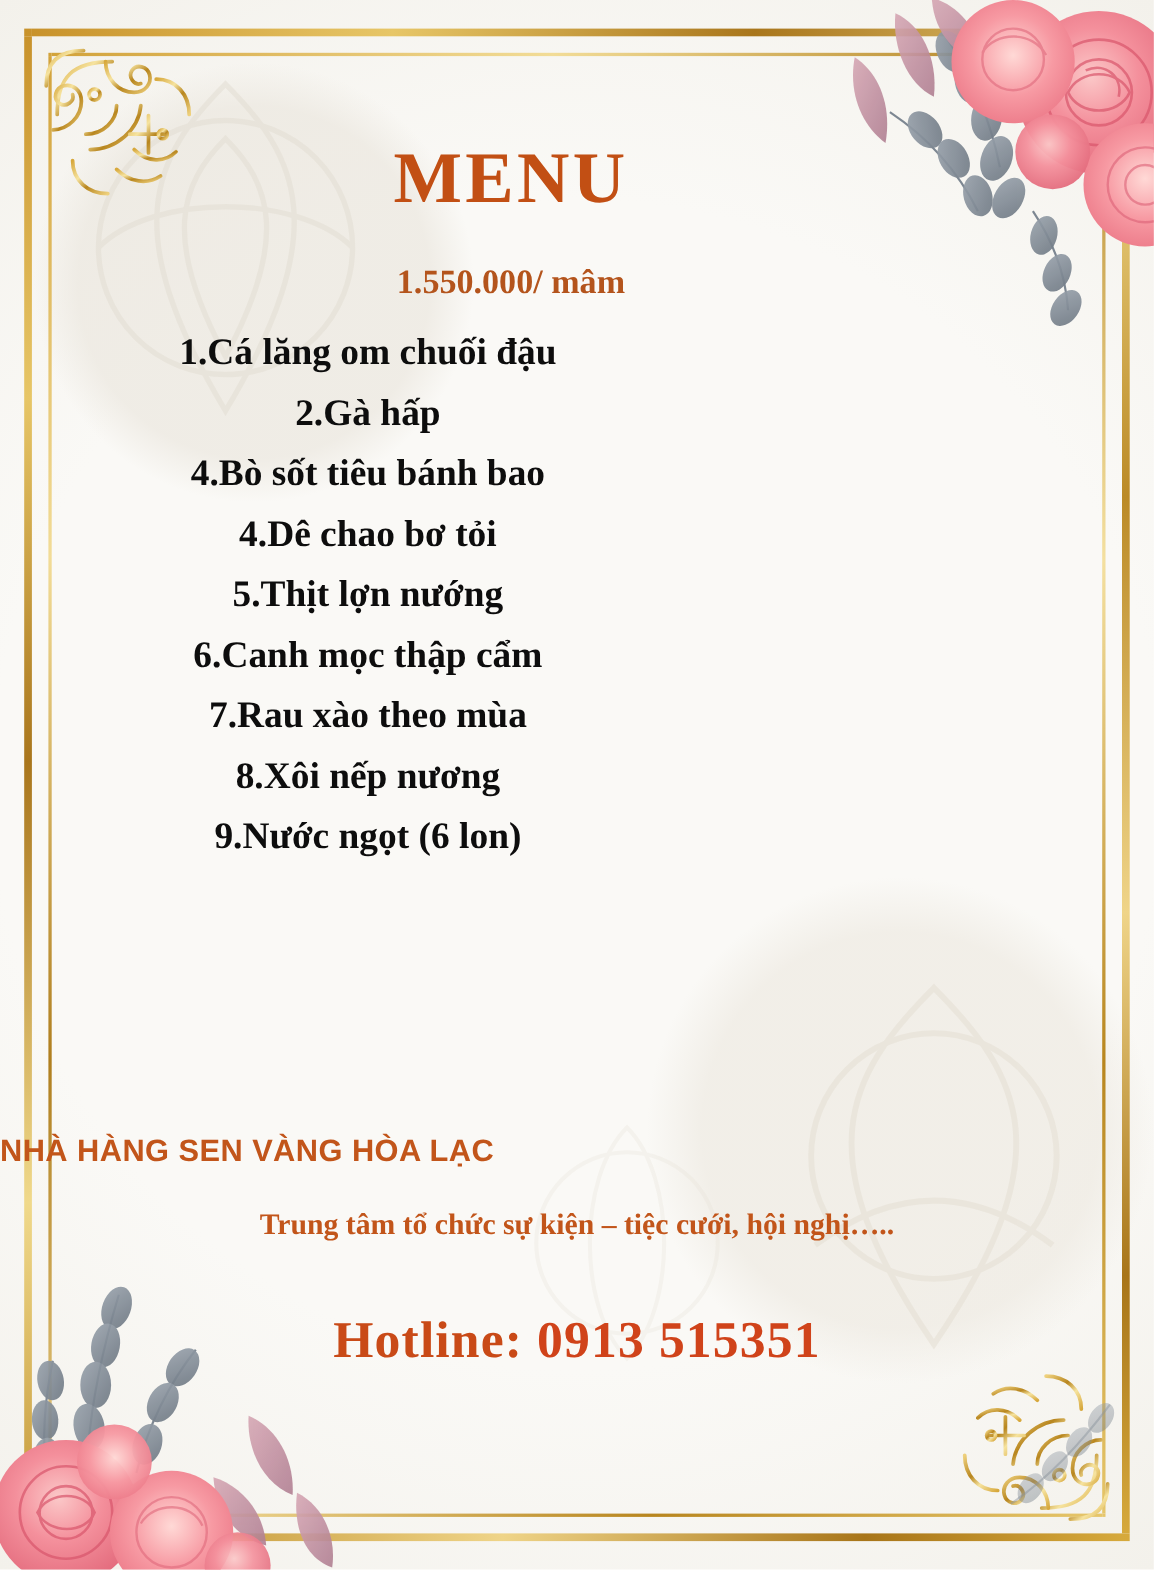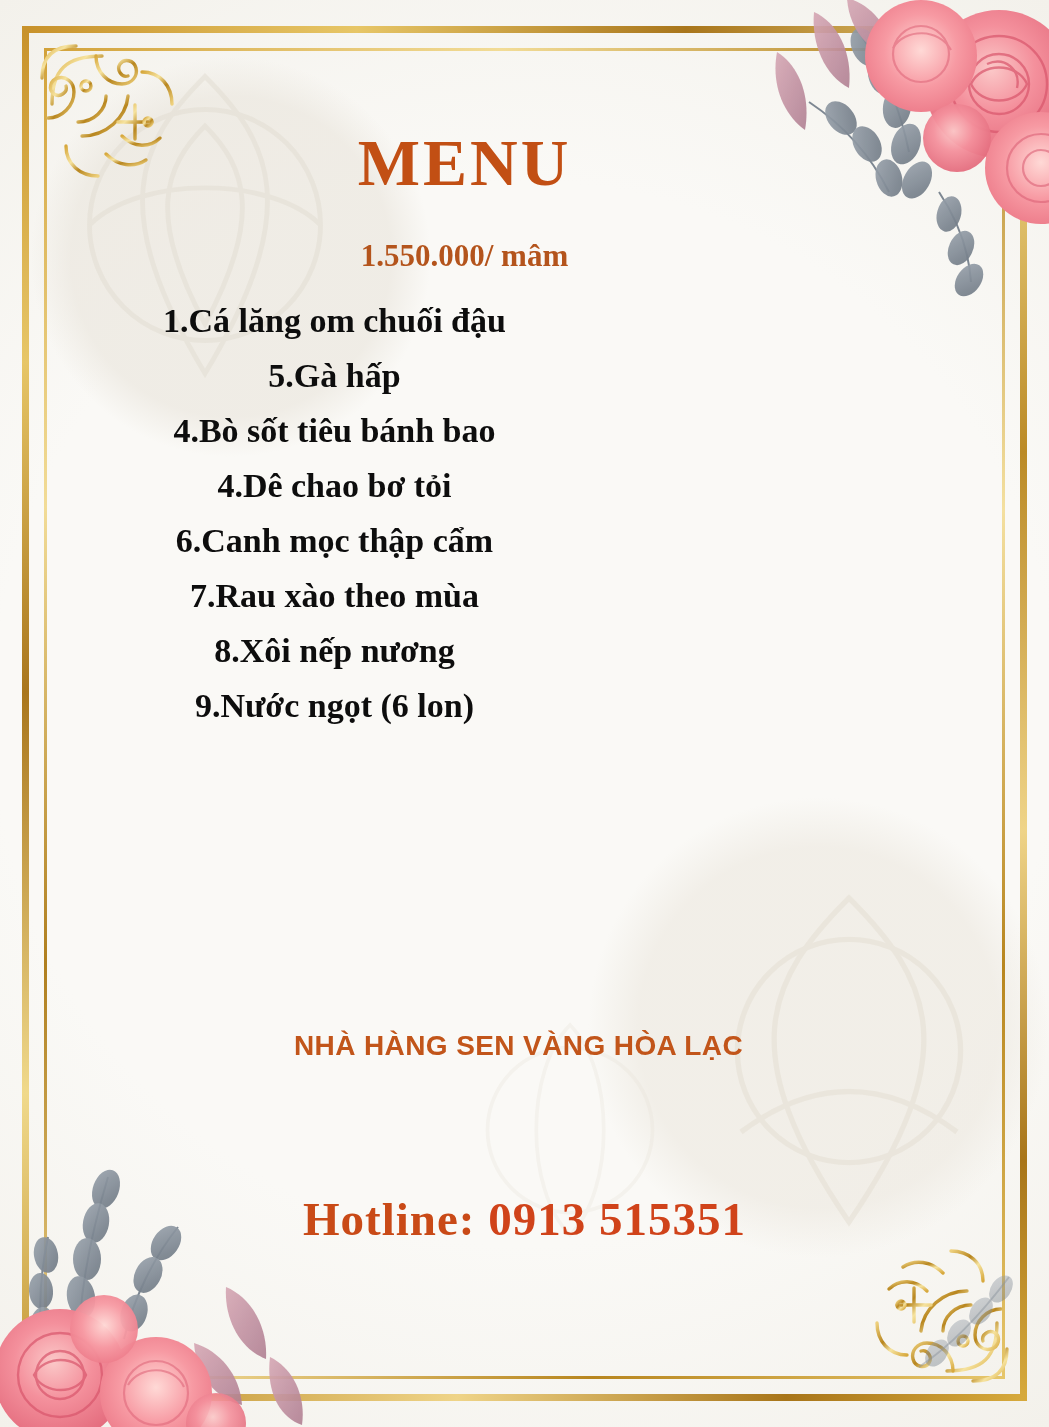--- a/index.html
+++ b/index.html
@@ -117,21 +117,20 @@
     line-height: 55px;
     color: #0d0d0d;
     white-space: nowrap;
     text-align: center;
   }
 
   .restaurant-name {
     position: absolute;
     left: 0; right: 12px;
     top: 1030px;
-    text-align: center;
     font-family: "Liberation Sans", sans-serif;
     font-weight: 700;
     font-size: 28px;
     letter-spacing: .4px;
     color: #c2551a;
   }
 
   .tagline {
     position: absolute;
     left: 0; right: 0;
@@ -359,31 +358,33 @@
   </svg>
 
   <div class="content">
 
     <div class="menu-title">MENU</div>
 
     <div class="menu-price">1.550.000/ mâm</div>
 
     <ul class="dish-list">
       <li class="dish-item">1.Cá lăng om chuối đậu</li>
-      <li class="dish-item">5.Gà hấp</li>
+      <li class="dish-item">2.Gà hấp</li>
       <li class="dish-item">4.Bò sốt tiêu bánh bao</li>
       <li class="dish-item">4.Dê chao bơ tỏi</li>
+      <li class="dish-item">5.Thịt lợn nướng</li>
       <li class="dish-item">6.Canh mọc thập cẩm</li>
       <li class="dish-item">7.Rau xào theo mùa</li>
       <li class="dish-item">8.Xôi nếp nương</li>
       <li class="dish-item">9.Nước ngọt (6 lon)</li>
     </ul>
 
     <div class="restaurant-name">NHÀ HÀNG SEN VÀNG HÒA LẠC</div>
 
+    <div class="tagline">Trung tâm tổ chức sự kiện – tiệc cưới, hội nghị…..</div>
 
     <div class="hotline">
       <span class="label">Hotline:</span>
       <span class="number">0913 515351</span>
     </div>
 
   </div>
 </div>
 
 </body></html>

